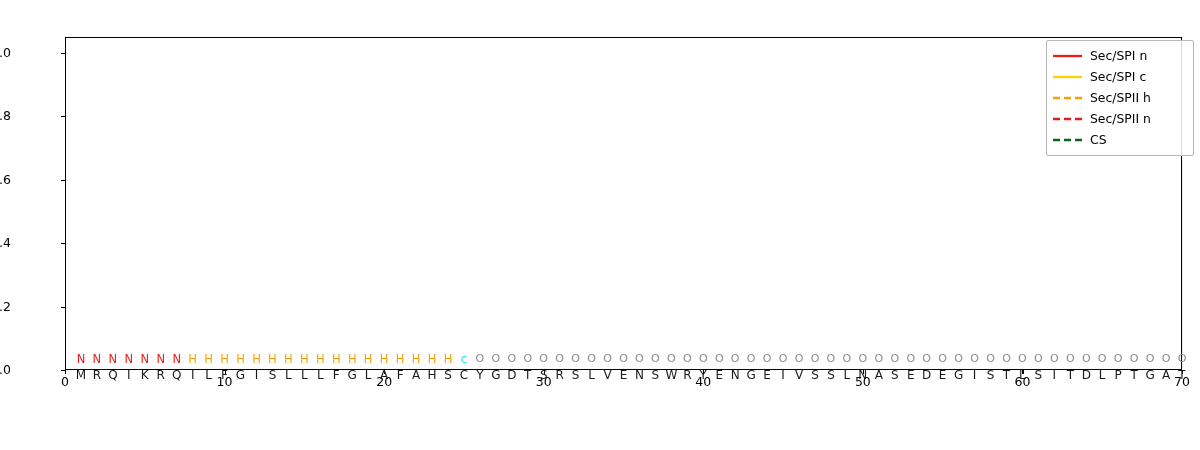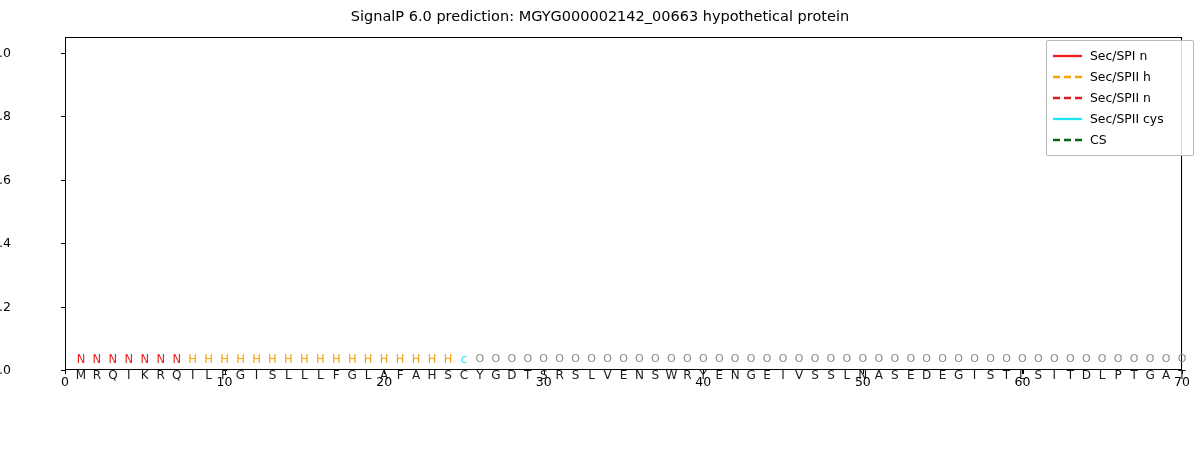--- a/index.html
+++ b/index.html
@@ -25,21 +25,20 @@
           padding:4px 5px 5px 5px;box-sizing:border-box;}
   .legitem{display:flex;align-items:center;height:21px;}
   .legline{width:31px;height:14px;margin-right:7px;flex:0 0 31px;}
   .legtext{font-size:12.4px;color:#000;white-space:nowrap;}
 </style>
 </head>
 <body>
 
 <div id="fig">
 
-  <div id="title">SignalP 6.0 prediction: MGYG000002142_00663 hypothetical protein</div>
 
   <div id="ylabel">Probability</div>
 
   <div id="plotwrap">
     <div id="grid">
         <div style="position: absolute; top: 0px; height: 100%; width: 1px; background: rgb(237, 237, 237); left: 15.96px;"></div>
         <div style="position: absolute; top: 0px; height: 100%; width: 1px; background: rgb(237, 237, 237); left: 31.91px;"></div>
         <div style="position: absolute; top: 0px; height: 100%; width: 1px; background: rgb(237, 237, 237); left: 47.87px;"></div>
         <div style="position: absolute; top: 0px; height: 100%; width: 1px; background: rgb(237, 237, 237); left: 63.83px;"></div>
         <div style="position: absolute; top: 0px; height: 100%; width: 1px; background: rgb(237, 237, 237); left: 79.79px;"></div>
@@ -297,35 +296,35 @@
 
   <div id="legend">
       <div class="legitem">
         <svg class="legline" width="31" height="14">
           <line x1="1" x2="30" y1="7" y2="7" stroke="#ef1a1a" stroke-width="2.3"></line>
         </svg>
         <span class="legtext">Sec/SPI n</span>
       </div>
       <div class="legitem">
         <svg class="legline" width="31" height="14">
+          <line x1="1" x2="30" y1="7" y2="7" stroke="#ffce00" stroke-width="2.3"></line>
+        </svg>
+        <span class="legtext">Sec/SPI c</span>
+      </div>
+      <div class="legitem">
+        <svg class="legline" width="31" height="14">
           <line x1="1" x2="30" y1="7" y2="7" stroke="#f7a004" stroke-width="2.3" stroke-dasharray="7,4"></line>
         </svg>
         <span class="legtext">Sec/SPII h</span>
       </div>
       <div class="legitem">
         <svg class="legline" width="31" height="14">
           <line x1="1" x2="30" y1="7" y2="7" stroke="#e01b24" stroke-width="2.3" stroke-dasharray="7,4"></line>
         </svg>
         <span class="legtext">Sec/SPII n</span>
-      </div>
-      <div class="legitem">
-        <svg class="legline" width="31" height="14">
-          <line x1="1" x2="30" y1="7" y2="7" stroke="#1ee6f0" stroke-width="2.3"></line>
-        </svg>
-        <span class="legtext">Sec/SPII cys</span>
       </div>
       <div class="legitem">
         <svg class="legline" width="31" height="14">
           <line x1="1" x2="30" y1="7" y2="7" stroke="#0a6413" stroke-width="2.3" stroke-dasharray="7,4"></line>
         </svg>
         <span class="legtext">CS</span>
       </div>
     </div>
 </div>
 

